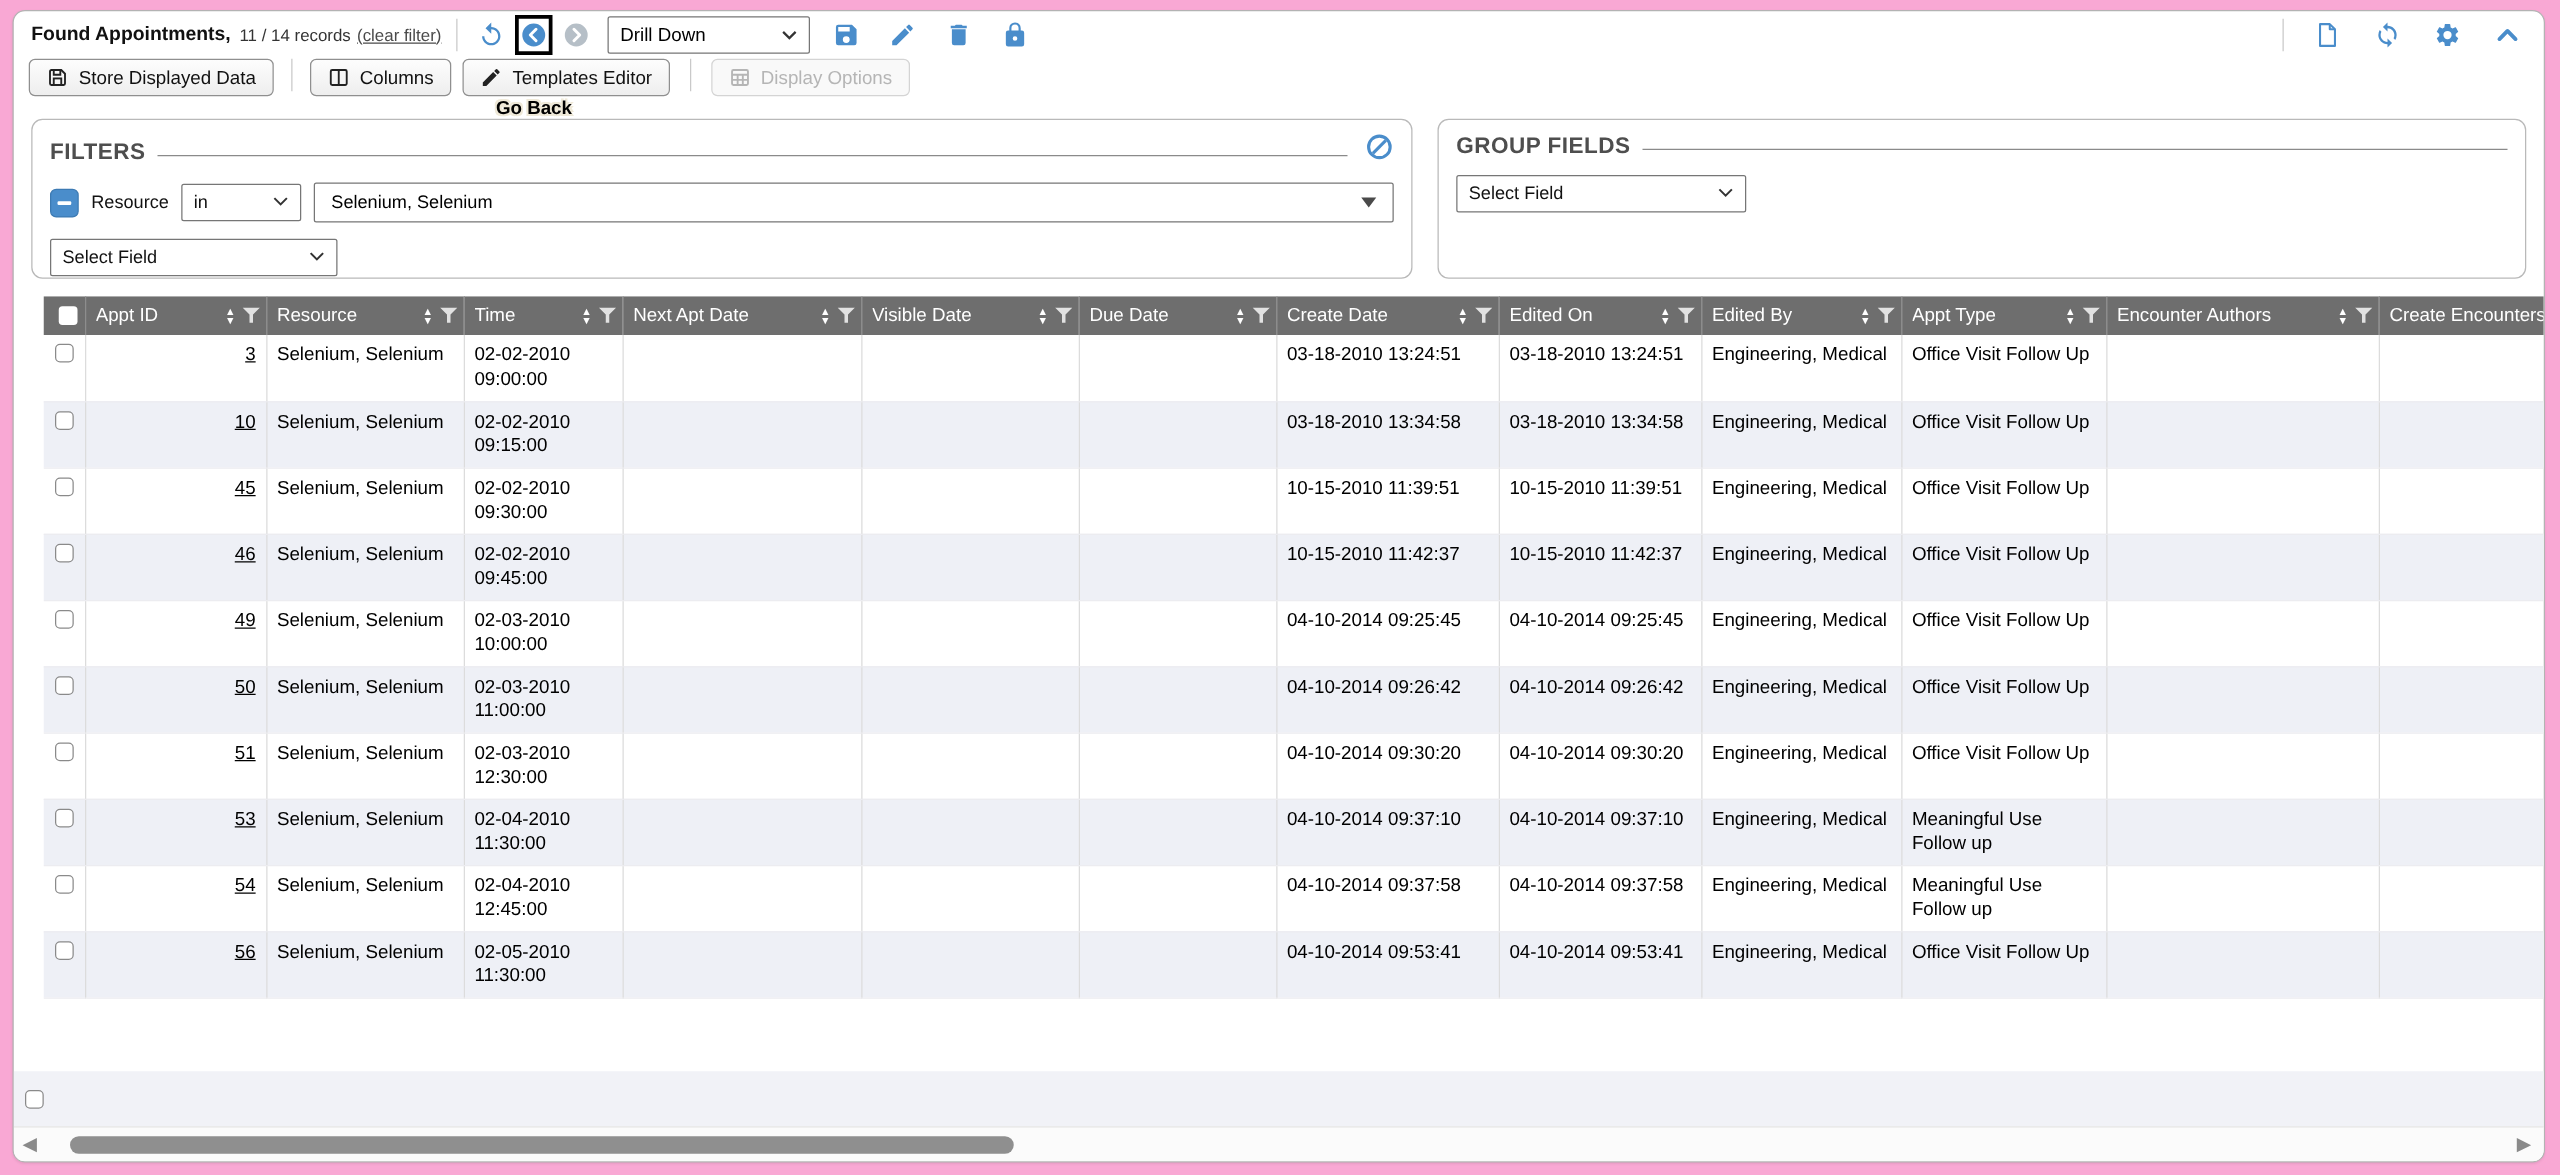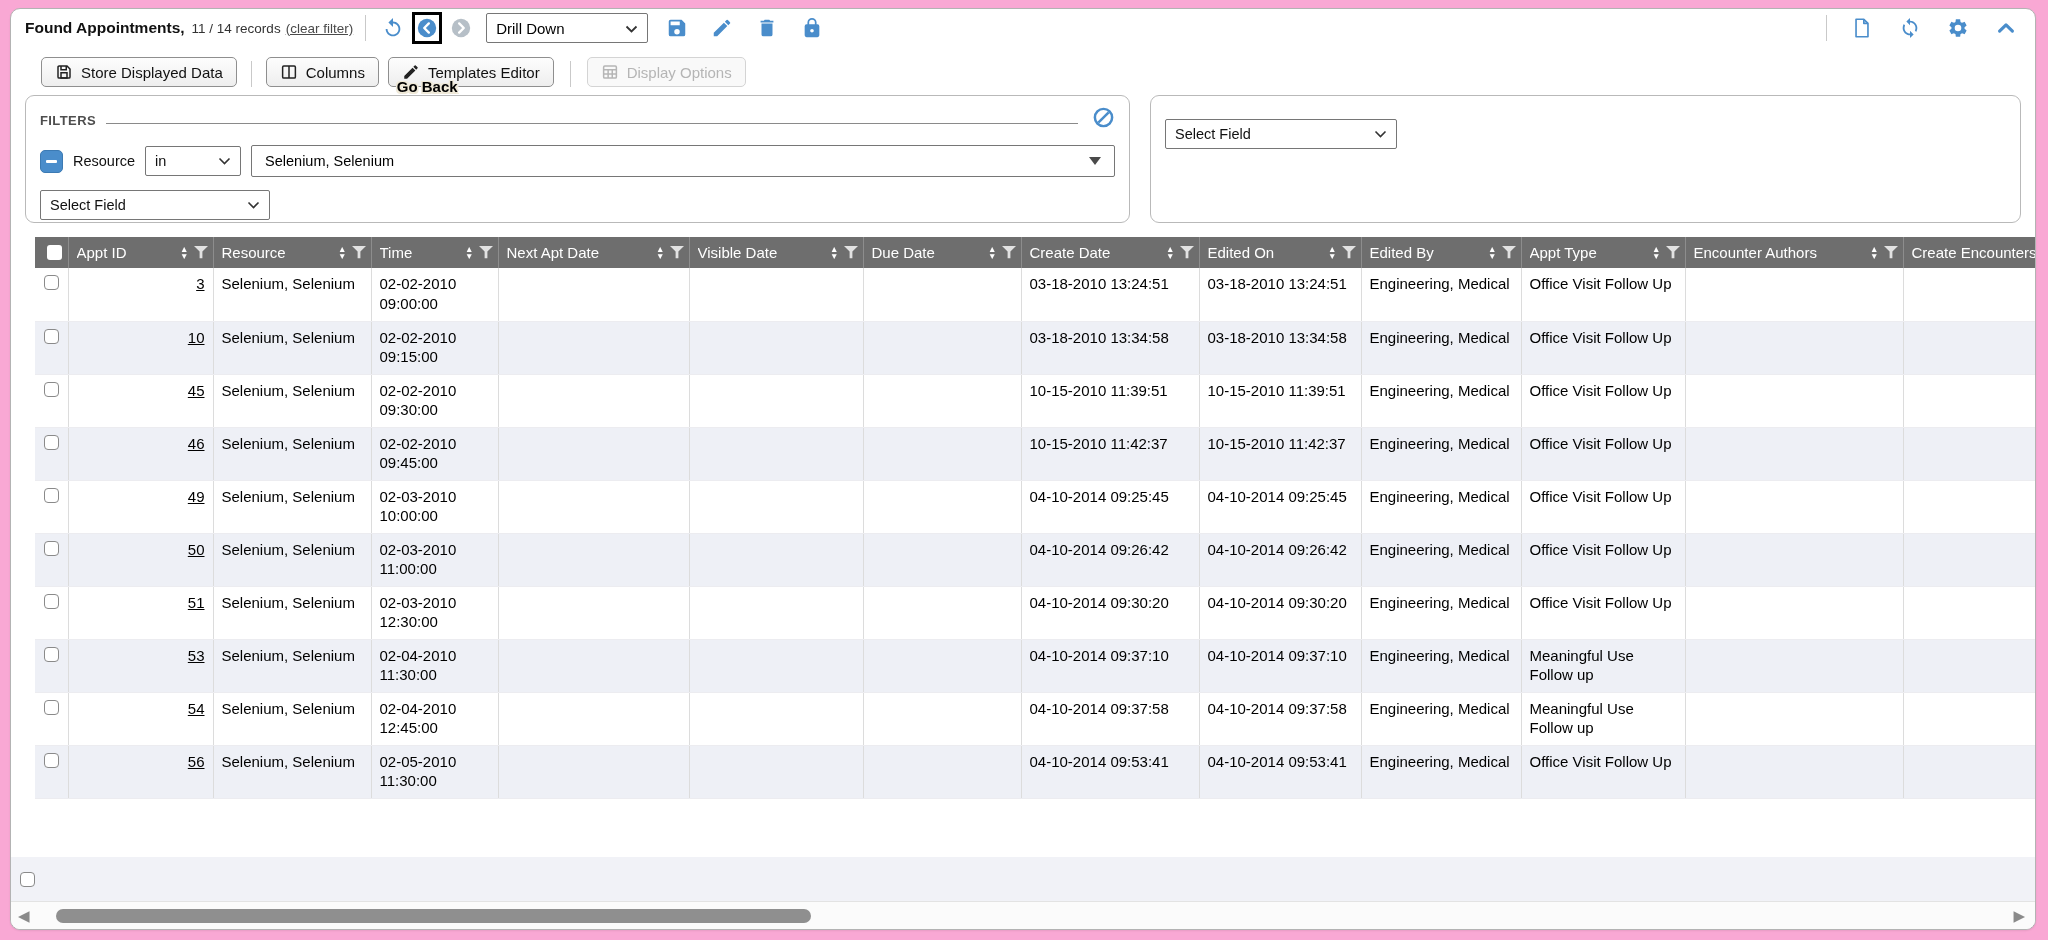--- a/index.html
+++ b/index.html
@@ -20,34 +20,34 @@
   .backbtn-wrap { border:3px solid #000; padding:2px 1px; margin:0 4px; position:relative; display:inline-flex; }
   .tooltip { position:absolute; top:31px; left:50%; transform:translateX(-50%); font-size:15px; font-weight:700;
              color:#000; white-space:nowrap; z-index:20;
              text-shadow:-1.5px -1.5px 0 #efe9d8, 1.5px -1.5px 0 #efe9d8, -1.5px 1.5px 0 #efe9d8, 1.5px 1.5px 0 #efe9d8, 0 2px 0 #efe9d8;margin-top:32px; }
   .preset-select { width:162px; height:30px; border:1px solid #767676; border-radius:2px; background:#fff;
                    display:flex; align-items:center; justify-content:space-between; padding:0 9px; font-size:15px; margin:0 14px 0 10px; cursor:pointer; }
   .tb-actions { display:flex; align-items:center; gap:15px; }
   .tb-right { margin-left:auto; display:flex; align-items:center; gap:18px; }
 
   
-  .buttonbar { display:flex; align-items:flex-end; height:40px; padding:0 30px; flex:0 0 auto; }
+  .buttonbar { display:flex; align-items:flex-start; height:40px; padding:0 12px; flex:0 0 auto; }
   .btn { display:inline-flex; align-items:center; gap:8px; padding:5px 13px; height:30px; border:1px solid #8f8f8f;
          border-radius:5px; background:linear-gradient(#fdfdfd,#eeeeee); font-size:15px; color:#111; cursor:pointer; white-space:nowrap; }
   .btn svg { width:18px; height:18px; }
   .btn + .btn { margin-left:9px; }
   .btn.disabled { border-color:#d4d4d4; color:#b5b5b5; background:#f9f9f9; cursor:default; }
 
   
   .filters-row { display:flex; gap:20px; padding:8px 14px 14px; flex:0 0 auto; }
   .fpanel { border:1px solid #b9b9b9; border-radius:9px; padding:10px 14px; height:128px; background:#fff; }
   .filters-panel { width:1105px; }
   .group-panel { flex:1; }
   .fp-head { display:flex; align-items:center; }
-  .fp-title { font-size:13px; font-weight:700; color:#4e4e4e; letter-spacing:.4px; }
+  .fp-title { font-size:18px; font-weight:700; color:#4e4e4e; letter-spacing:.4px; }
   .fp-rule { flex:1; border-bottom:1px solid #8a8a8a; margin:6px 14px 0 10px; }
   .fp-rule.full { margin-right:0; }
   .filter-line { display:flex; align-items:center; gap:10px; margin-top:10px; }
   .minus-btn { width:23px; height:23px; background:#4a8dcb; border:1px solid #3c7ab3; border-radius:5px; position:relative; cursor:pointer; flex:0 0 auto; }
   .minus-btn::after { content:""; position:absolute; left:5px; top:9px; width:11px; height:3px; background:#fff; border-radius:1px; }
   .flabel { font-size:14.5px; color:#111; }
   .sel { border:1px solid #767676; border-radius:2px; background:#fff; height:30px; display:flex; align-items:center;
          justify-content:space-between; padding:0 9px; font-size:14.5px; color:#111; cursor:pointer; }
   .op-select { width:96px; }
   .field-select { width:230px; margin-top:13px; }
@@ -236,20 +236,24 @@
         </div>
         <div class="sel field-select">
           <span>Select Field</span>
           <span class="chev"><svg viewBox="0 0 13 9">
                 <path d="M1.5 1.5l5 5 5-5" stroke="#333" stroke-width="1.6" fill="none"></path>
               </svg></span>
         </div>
       </div>
 
       <div class="fpanel group-panel">
+        <div class="fp-head">
+          <span class="fp-title">GROUP FIELDS</span>
+          <span class="fp-rule full"></span>
+        </div>
         <div class="sel group-select">
           <span>Select Field</span>
           <span class="chev"><svg viewBox="0 0 13 9">
                 <path d="M1.5 1.5l5 5 5-5" stroke="#333" stroke-width="1.6" fill="none"></path>
               </svg></span>
         </div>
       </div>
     </div>
 
     <div class="table-wrap">

